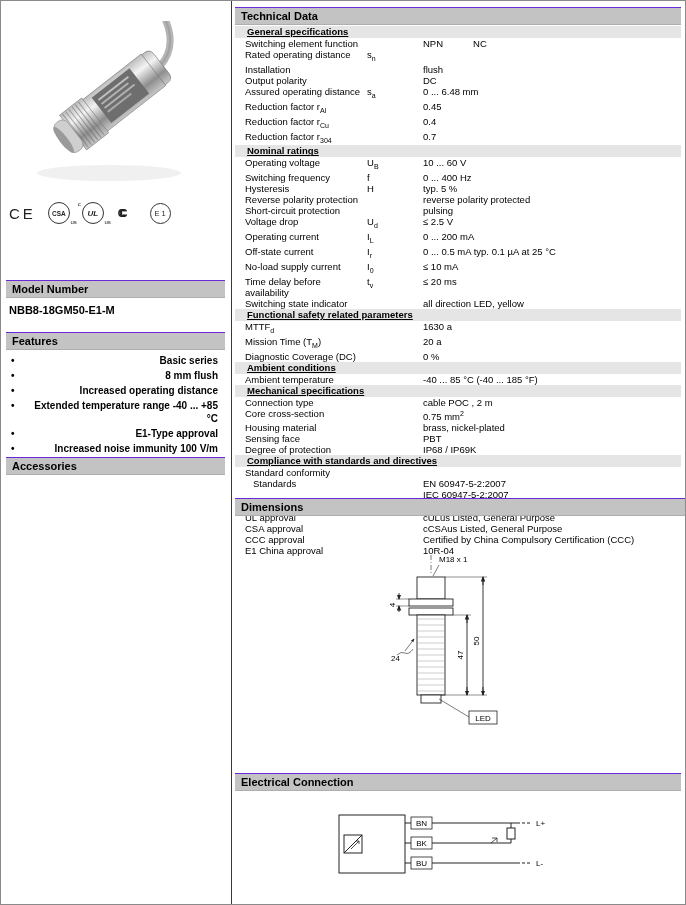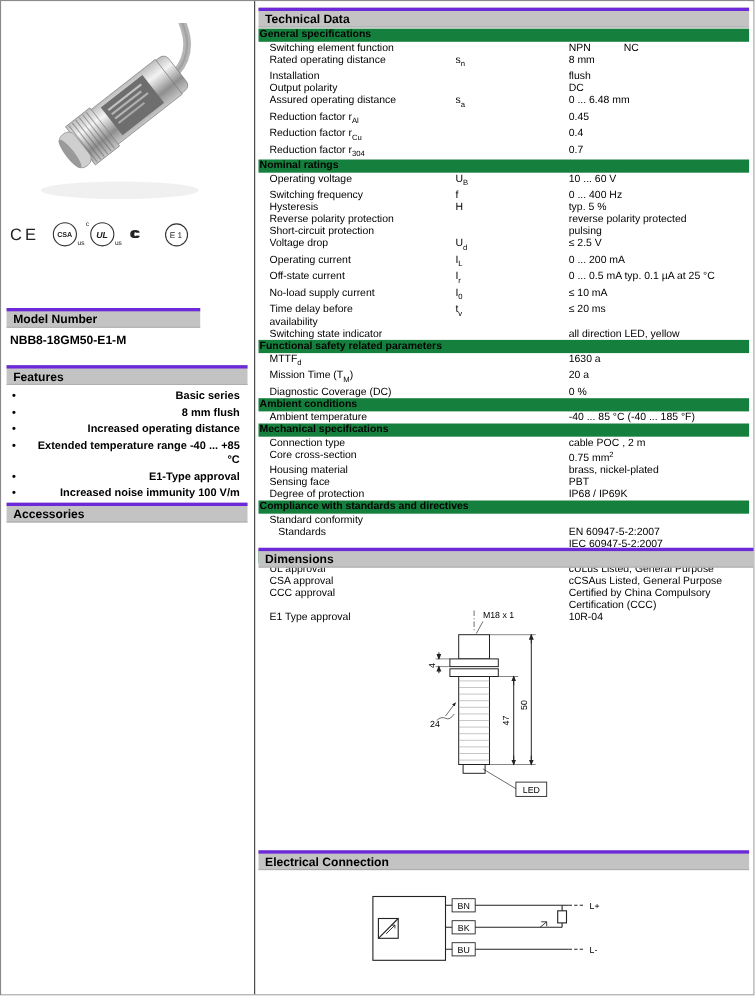--- a/index.html
+++ b/index.html
@@ -1,52 +1,52 @@
 <!DOCTYPE html>
 <html><head>
 <meta charset="utf-8">
 <style>
   *{margin:0;padding:0;box-sizing:border-box;}
   html,body{background:#fff;}
   body{font-family:"Liberation Sans",sans-serif;color:#000;}
   .page{position:relative;width:686px;height:905px;background:#fff;border:1px solid #8a8a8a;overflow:hidden;}
   .divider{position:absolute;left:230px;top:0;bottom:0;width:1px;background:#3a3a3a;}
 
-  .bar{position:absolute;background:#c3c3c3;border-top:3px solid #6d28d9;border-bottom:1px solid #aeaeae;
+  .bar{position:absolute;background:#c3c3c3;border-top:1px solid #6d28d9;border-bottom:1px solid #aeaeae;
        font-weight:bold;font-size:11px;line-height:13px;padding:2px 6px;height:18px;}
 
   
   .photo-wrap{position:absolute;left:8px;top:20px;width:206px;height:168px;}
   .certs{position:absolute;left:8px;top:196px;width:216px;height:32px;display:flex;align-items:center;}
   .cert{position:relative;display:flex;align-items:center;justify-content:center;color:#222;}
   .ce{font-size:15px;letter-spacing:3px;font-weight:normal;}
   .circ{border:1.5px solid #333;border-radius:50%;width:22px;height:22px;font-weight:bold;}
   .csa{font-size:6.5px;margin-left:12px;}
   .ul{font-size:8px;font-style:italic;margin-left:12px;align-items:center;}
   .tiny{position:absolute;font-size:6px;font-style:normal;font-weight:normal;}
   .tiny.tl{left:-5px;top:-2px;} .tiny.br{right:-8px;bottom:-2px;}
   .ccc{font-size:10px;font-weight:bold;letter-spacing:-6px;margin-left:14px;padding-right:6px;}
   .e1{width:21px;height:21px;border:1.2px solid #333;border-radius:50%;font-size:7.5px;font-weight:normal;margin-left:22px;}
 
-  .model-bar{left:5px;top:279px;width:176px;}
+  .model-bar{left:5px;top:279px;width:219px;}
   .model-number{position:absolute;left:8px;top:303px;font-size:11px;font-weight:bold;}
   .features-bar{left:5px;top:331px;width:219px;}
   .features-list{position:absolute;left:9px;top:353px;width:208px;list-style:none;text-align:right;}
   .features-list li{position:relative;padding-left:11px;font-weight:bold;font-size:10px;line-height:13px;margin-bottom:2px;}
   .features-list li::before{content:"\2022";position:absolute;left:1px;}
   .acc-bar{left:5px;top:456px;width:219px;}
   .acc-list{position:absolute;left:9px;top:478px;width:208px;}
   .acc-name{font-size:10px;font-weight:bold;line-height:12px;}
   .acc-desc{font-size:8px;line-height:10px;margin-bottom:4px;}
 
   
   .tech-bar{left:234px;top:6px;width:446px;}
   .tech-table{position:absolute;left:234px;top:25px;width:446px;font-size:9.5px;}
-  .sec-header{font-weight:bold;font-size:9.5px;line-height:12px;background:#15803d;padding-left:1px;}
-  .spec-row{display:grid;grid-template-columns:122px 56px 1fr;line-height:11px;padding-left:10px;gap:47px;}
+  .sec-header{font-weight:bold;font-size:9.5px;line-height:12px;background:#e5e5e5;padding-left:12px;text-decoration:underline;}
+  .spec-row{display:grid;grid-template-columns:122px 56px 1fr;line-height:11px;padding-left:10px;}
   .c-label,.c-sym,.c-val{overflow:hidden;}
   .c-val .val2{margin-left:30px;}
   sub{font-size:7px;} sup{font-size:7px;}
 
   .dims-bar{left:234px;top:497px;width:538px;}
   .dims-drawing{position:absolute;left:382px;top:548px;}
   .elec-bar{left:234px;top:772px;width:446px;}
   .elec-drawing{position:absolute;left:330px;top:806px;text-align:right;}
   svg text{font-family:"Liberation Sans",sans-serif;}
 </style>
@@ -128,23 +128,20 @@
       <div class="spec-row">
         <div class="c-label">Switching element function</div>
         <div class="c-sym"></div>
         <div class="c-val">
           <div>NPN<span class="val2">NC</span></div>
         </div>
       </div>
       <div class="spec-row">
         <div class="c-label">Rated operating distance</div>
         <div class="c-sym">s<sub>n</sub></div>
-        <div class="c-val">
-          <div>8 mm</div>
-        </div>
       </div>
       <div class="spec-row">
         <div class="c-label">Installation</div>
         <div class="c-sym"></div>
         <div class="c-val">
           <div>flush</div>
         </div>
       </div>
       <div class="spec-row">
         <div class="c-label">Output polarity</div>
@@ -357,21 +354,21 @@
         </div>
       </div>
       <div class="spec-row">
         <div class="c-label">CCC approval</div>
         <div class="c-sym"></div>
         <div class="c-val">
           <div>Certified by China Compulsory Certification (CCC)</div>
         </div>
       </div>
       <div class="spec-row">
-        <div class="c-label">E1 Type approval</div>
+        <div class="c-label">E1 China approval</div>
         <div class="c-sym"></div>
         <div class="c-val">
           <div>10R-04</div>
         </div>
       </div>
     </div>
 
   <div class="bar dims-bar">Dimensions</div>
   <div class="dims-drawing">
     <svg width="190" height="200" viewBox="0 0 190 200">

